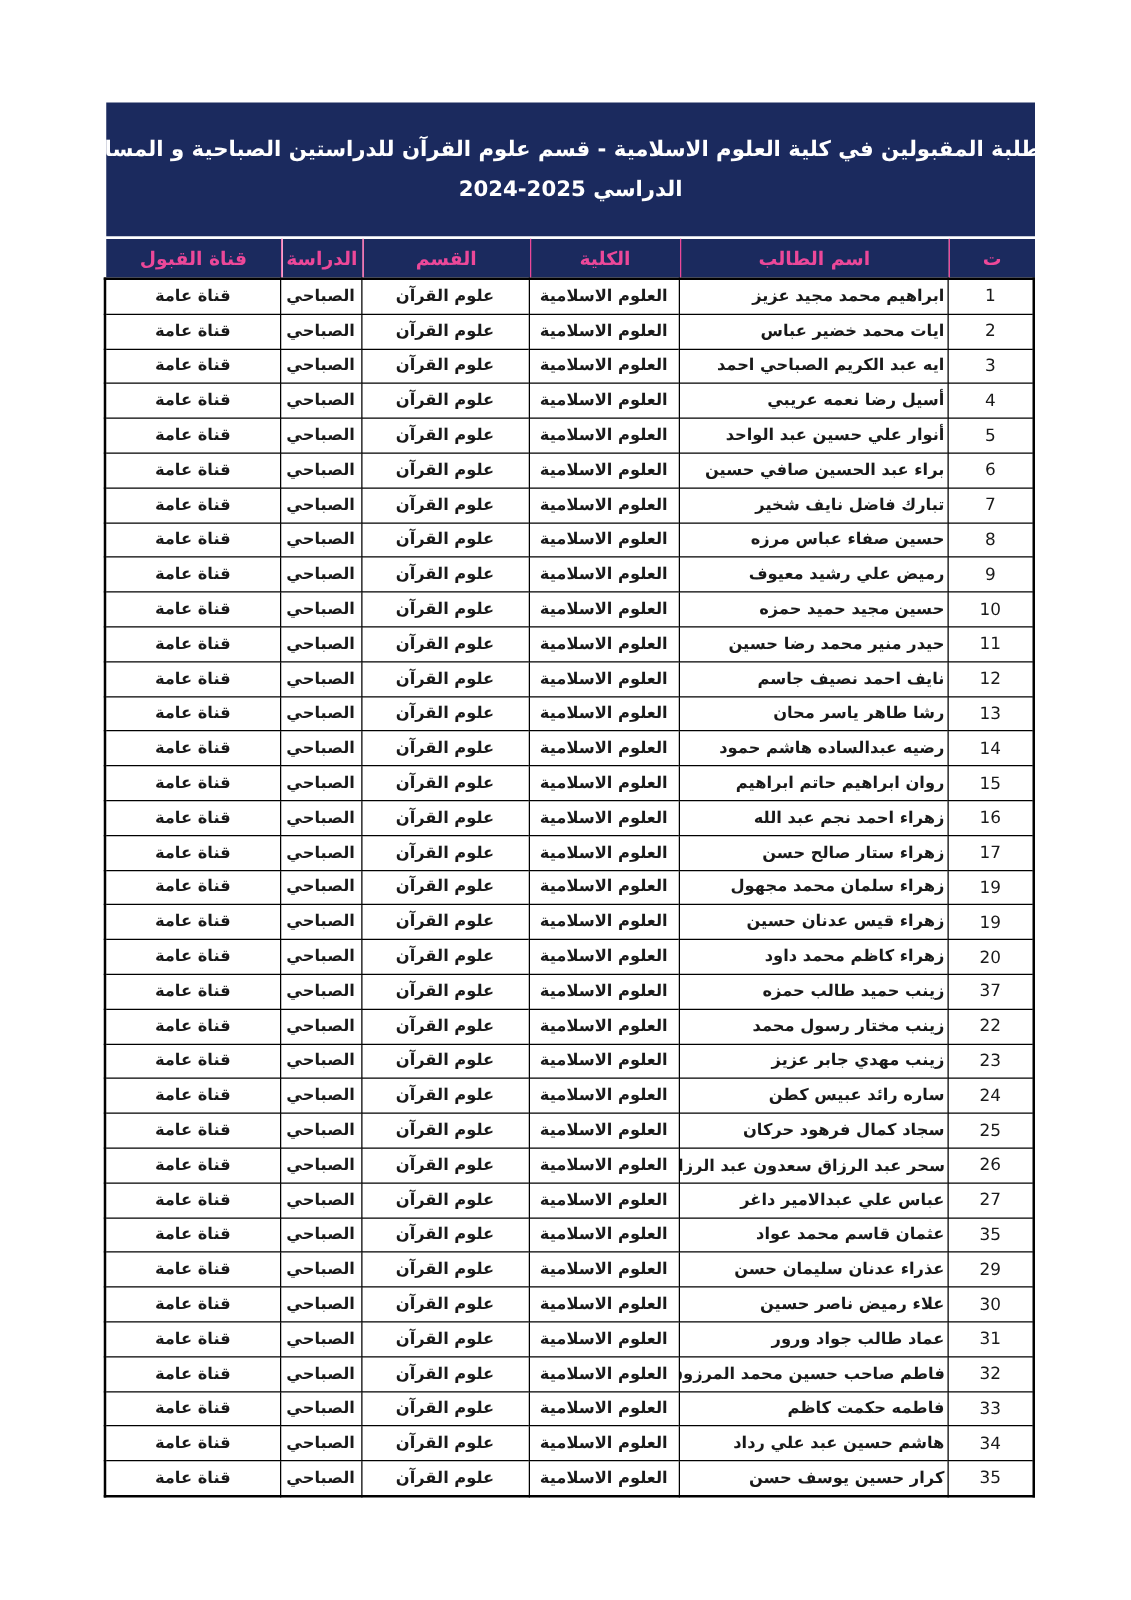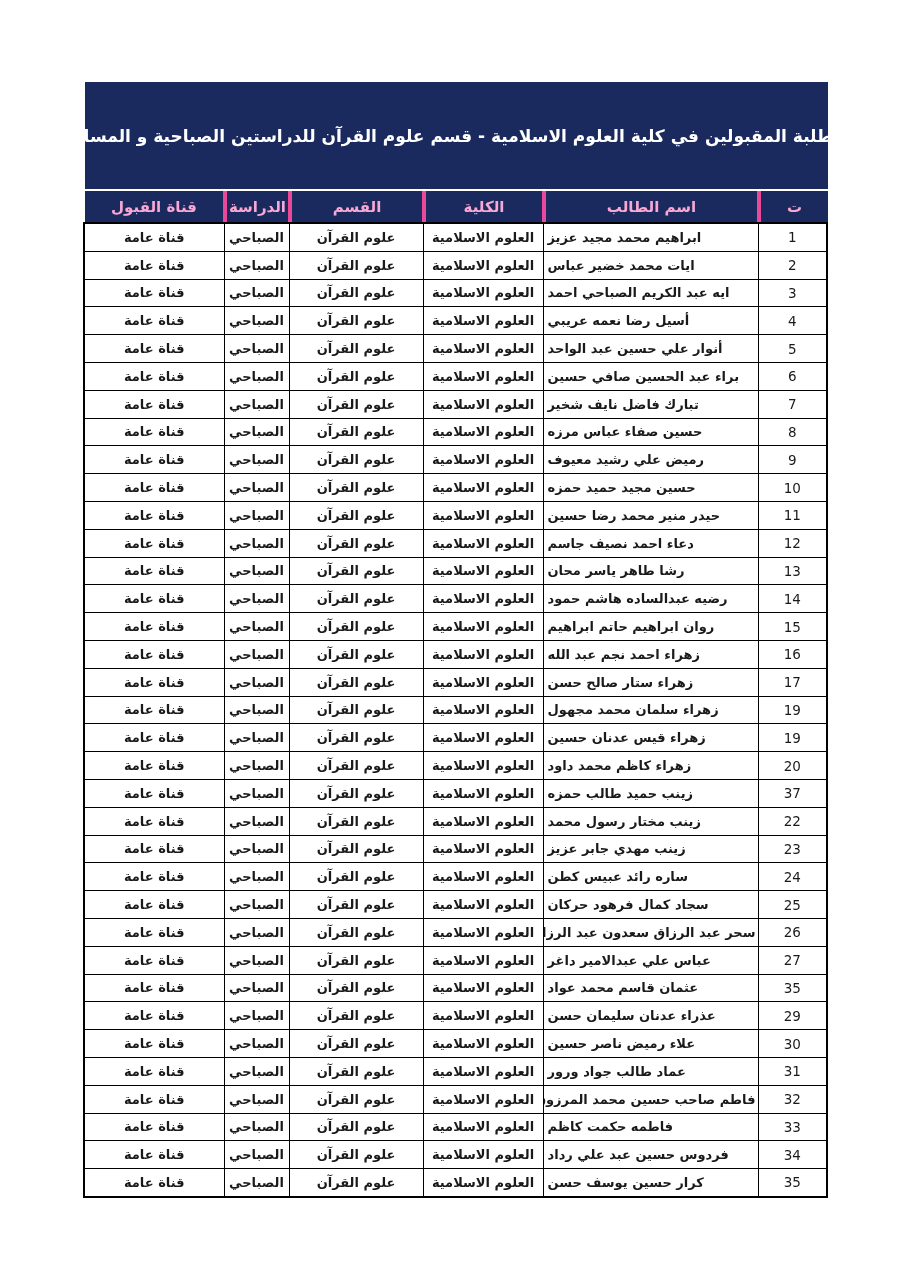--- a/index.html
+++ b/index.html
@@ -14,44 +14,45 @@
     background:#1B2A5E;height:107px;color:#ffffff;
     display:flex;flex-direction:column;justify-content:center;align-items:center;
     text-align:center;font-weight:bold;font-size:17px;line-height:32px;
   }
   .banner .line{white-space:nowrap;}
 
   
   table{border-collapse:collapse;table-layout:fixed;width:743px;direction:rtl;}
   .head-table{margin-top:2px;}
   .head-table th{
-    background:#1B2A5E;color:#f9a8d4;font-weight:bold;font-size:15px;
+    background:#1B2A5E;color:#ec4899;font-weight:bold;font-size:15px;
     height:31px;padding:0;text-align:center;vertical-align:middle;border:0;
     white-space:nowrap;overflow:hidden;
   }
-  .head-table th:not(:last-child){border-left:4px solid #ec4899;margin-top:44px;}
+  .head-table th:not(:last-child){border-left:1px solid #ec4899;margin-top:44px;}
 
   
   .data-table{border:2px solid #000000;}
   .data-table td{
     border:1px solid #000000;height:26.8px;padding:0 2px;
     font-size:13px;color:#1a1a1a;vertical-align:middle;
     white-space:nowrap;overflow:hidden;
   }
   .data-table td.c{text-align:center;font-weight:bold;}
   .data-table td.num{text-align:center;font-weight:normal;font-size:13.5px;}
-  .data-table td.nm{text-align:left;font-weight:bold;padding-left:4px;}
+  .data-table td.nm{text-align:right;font-weight:bold;padding-left:4px;}
 </style>
 </head>
 <body>
 
 <div class="sheet">
 
   <div class="banner">
     <div class="line">اسماء الطلبة المقبولين في كلية العلوم الاسلامية - قسم علوم القرآن للدراستين الصباحية و المسائية للعام</div>
+    <div class="line">الدراسي 2025-2024</div>
   </div>
 
   <table class="head-table">
     <colgroup>
       <col style="width:69px">
         <col style="width:215px">
         <col style="width:120px">
       <col style="width:134px">
         <col style="width:65px">
         <col style="width:140px">
@@ -161,21 +162,21 @@
         <tr>
     <td class="num">11</td>
     <td class="nm">حيدر منير محمد رضا حسين</td>
     <td class="c">العلوم الاسلامية</td>
     <td class="c">علوم القرآن</td>
     <td class="c">الصباحي</td>
     <td class="c">قناة عامة</td>
   </tr>
         <tr>
     <td class="num">12</td>
-    <td class="nm">دعاء احمد نصيف جاسم</td>
+    <td class="nm">نايف احمد نصيف جاسم</td>
     <td class="c">العلوم الاسلامية</td>
     <td class="c">علوم القرآن</td>
     <td class="c">الصباحي</td>
     <td class="c">قناة عامة</td>
   </tr>
         <tr>
     <td class="num">13</td>
     <td class="nm">رشا طاهر ياسر محان</td>
     <td class="c">العلوم الاسلامية</td>
     <td class="c">علوم القرآن</td>
@@ -337,21 +338,21 @@
         <tr>
     <td class="num">33</td>
     <td class="nm">فاطمه حكمت كاظم</td>
     <td class="c">العلوم الاسلامية</td>
     <td class="c">علوم القرآن</td>
     <td class="c">الصباحي</td>
     <td class="c">قناة عامة</td>
   </tr>
         <tr>
     <td class="num">34</td>
-    <td class="nm">فردوس حسين عبد علي رداد</td>
+    <td class="nm">هاشم حسين عبد علي رداد</td>
     <td class="c">العلوم الاسلامية</td>
     <td class="c">علوم القرآن</td>
     <td class="c">الصباحي</td>
     <td class="c">قناة عامة</td>
   </tr>
         <tr>
     <td class="num">35</td>
     <td class="nm">كرار حسين يوسف حسن</td>
     <td class="c">العلوم الاسلامية</td>
     <td class="c">علوم القرآن</td>

